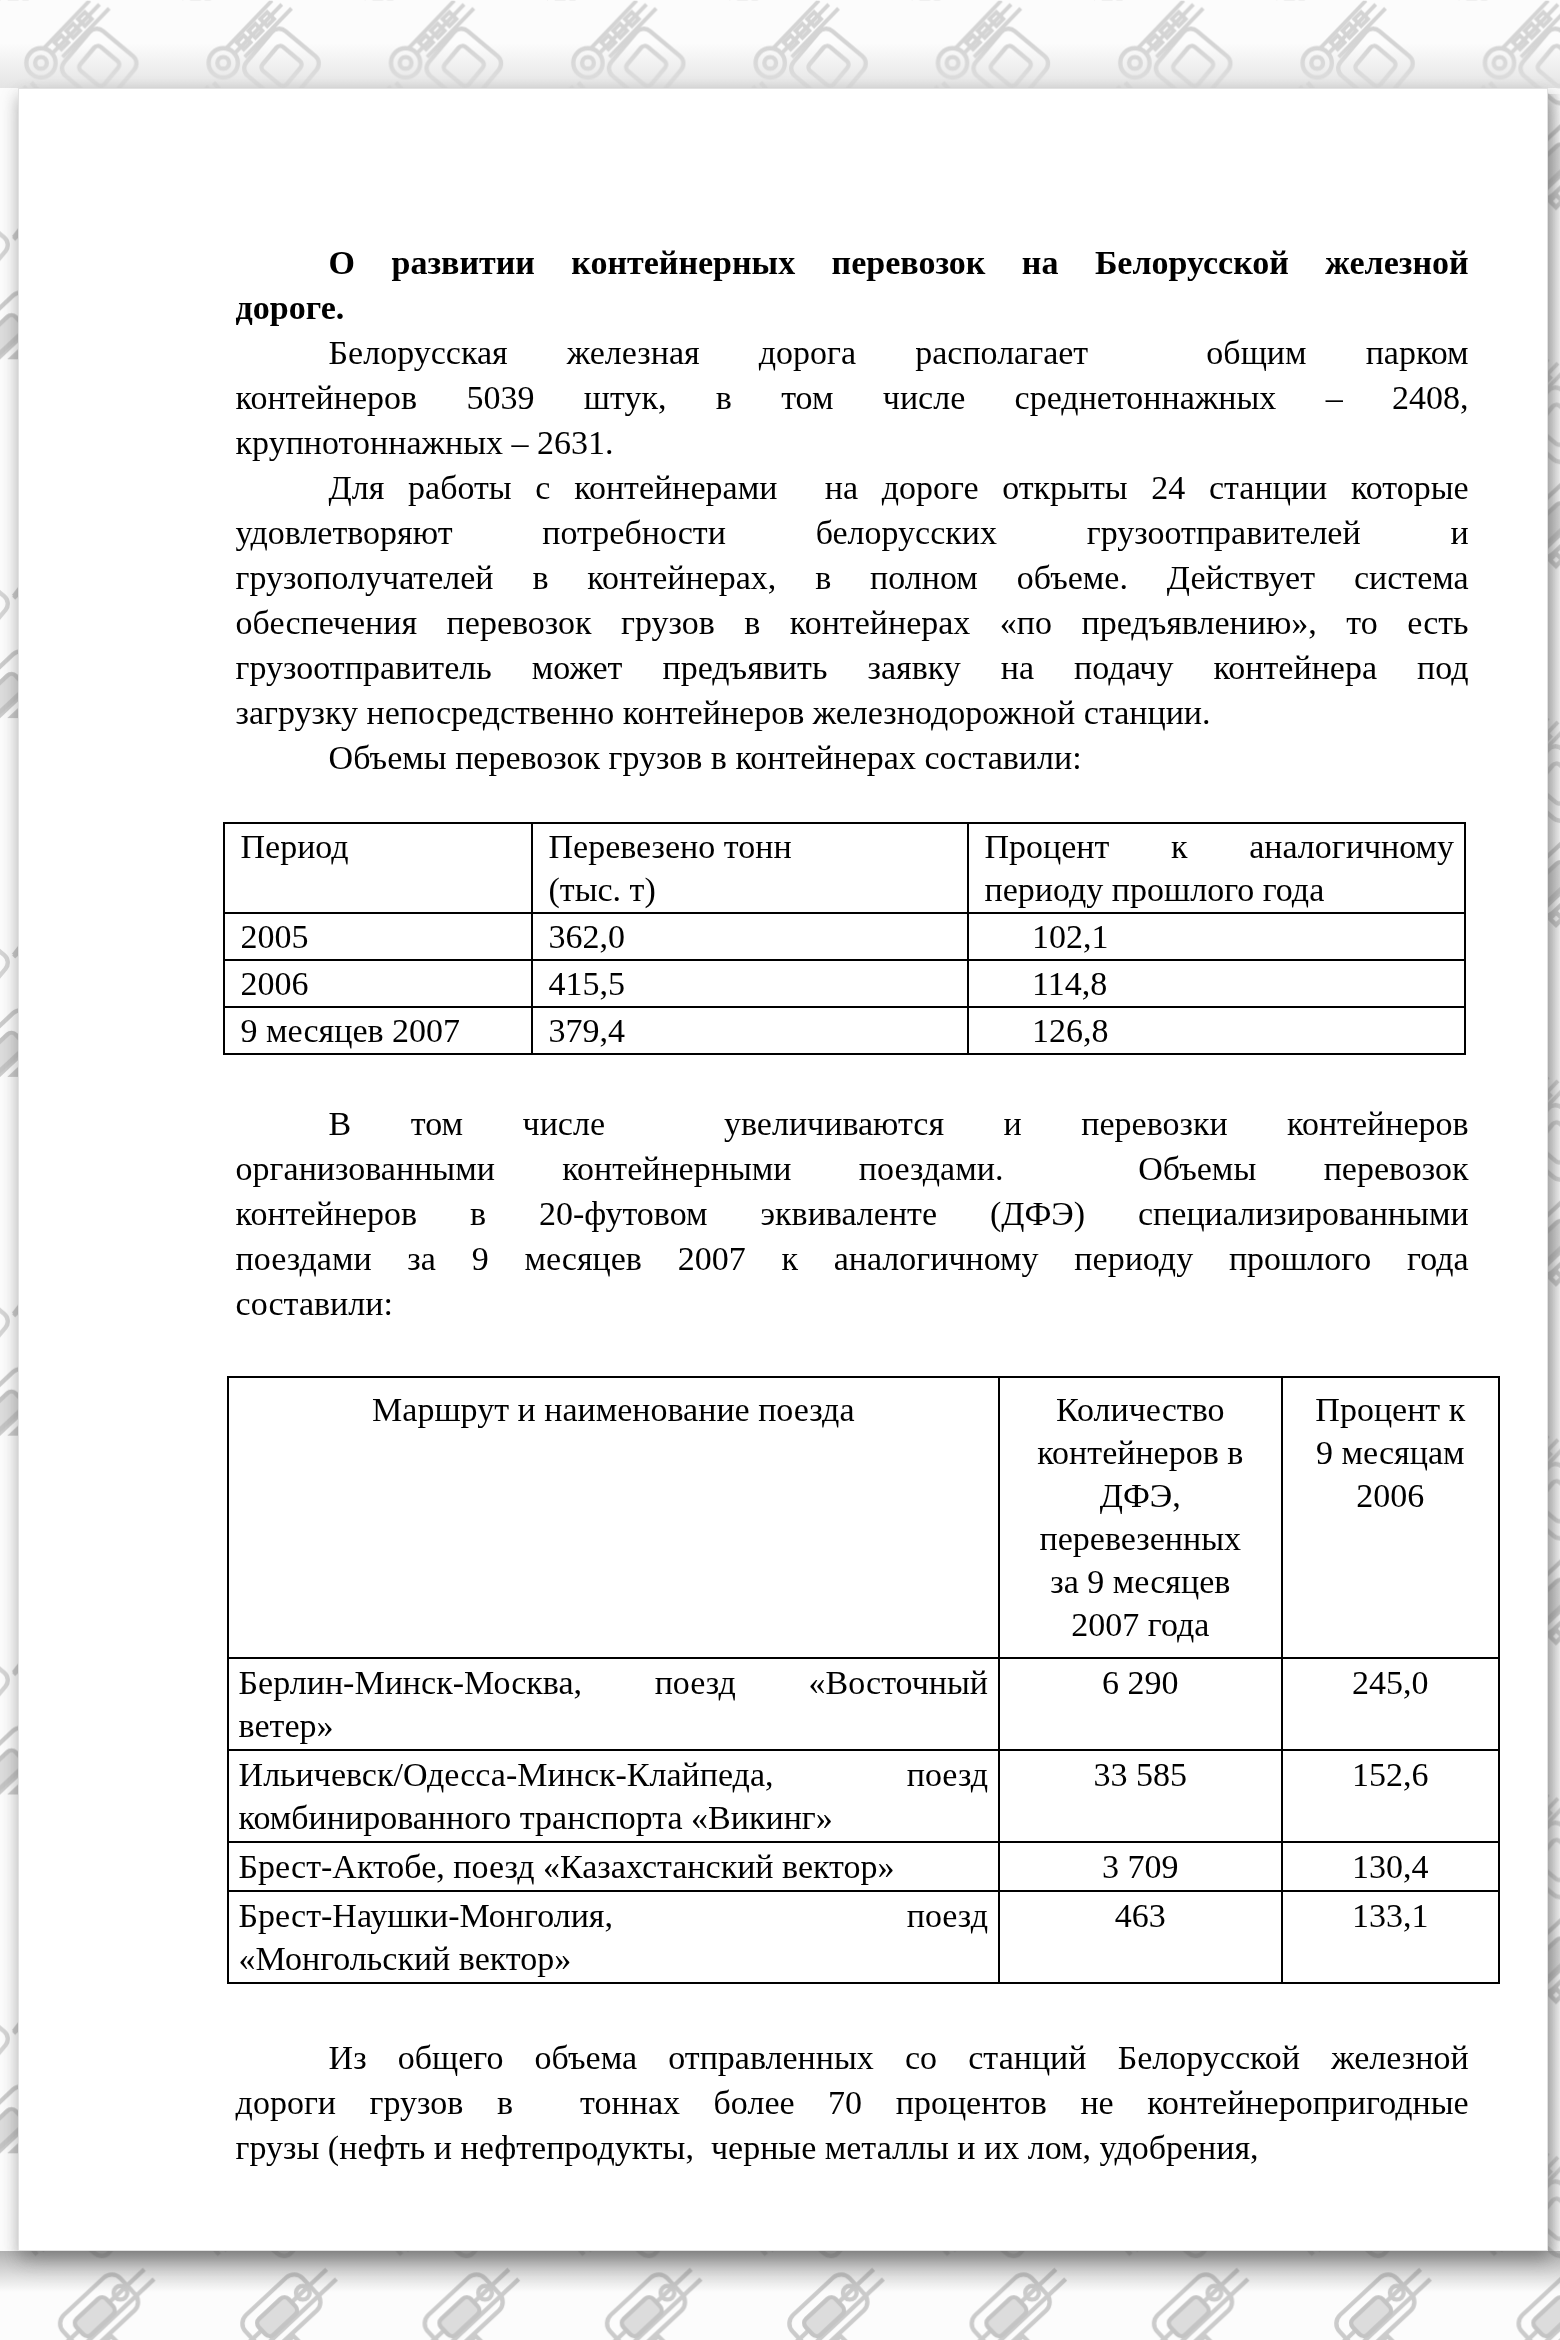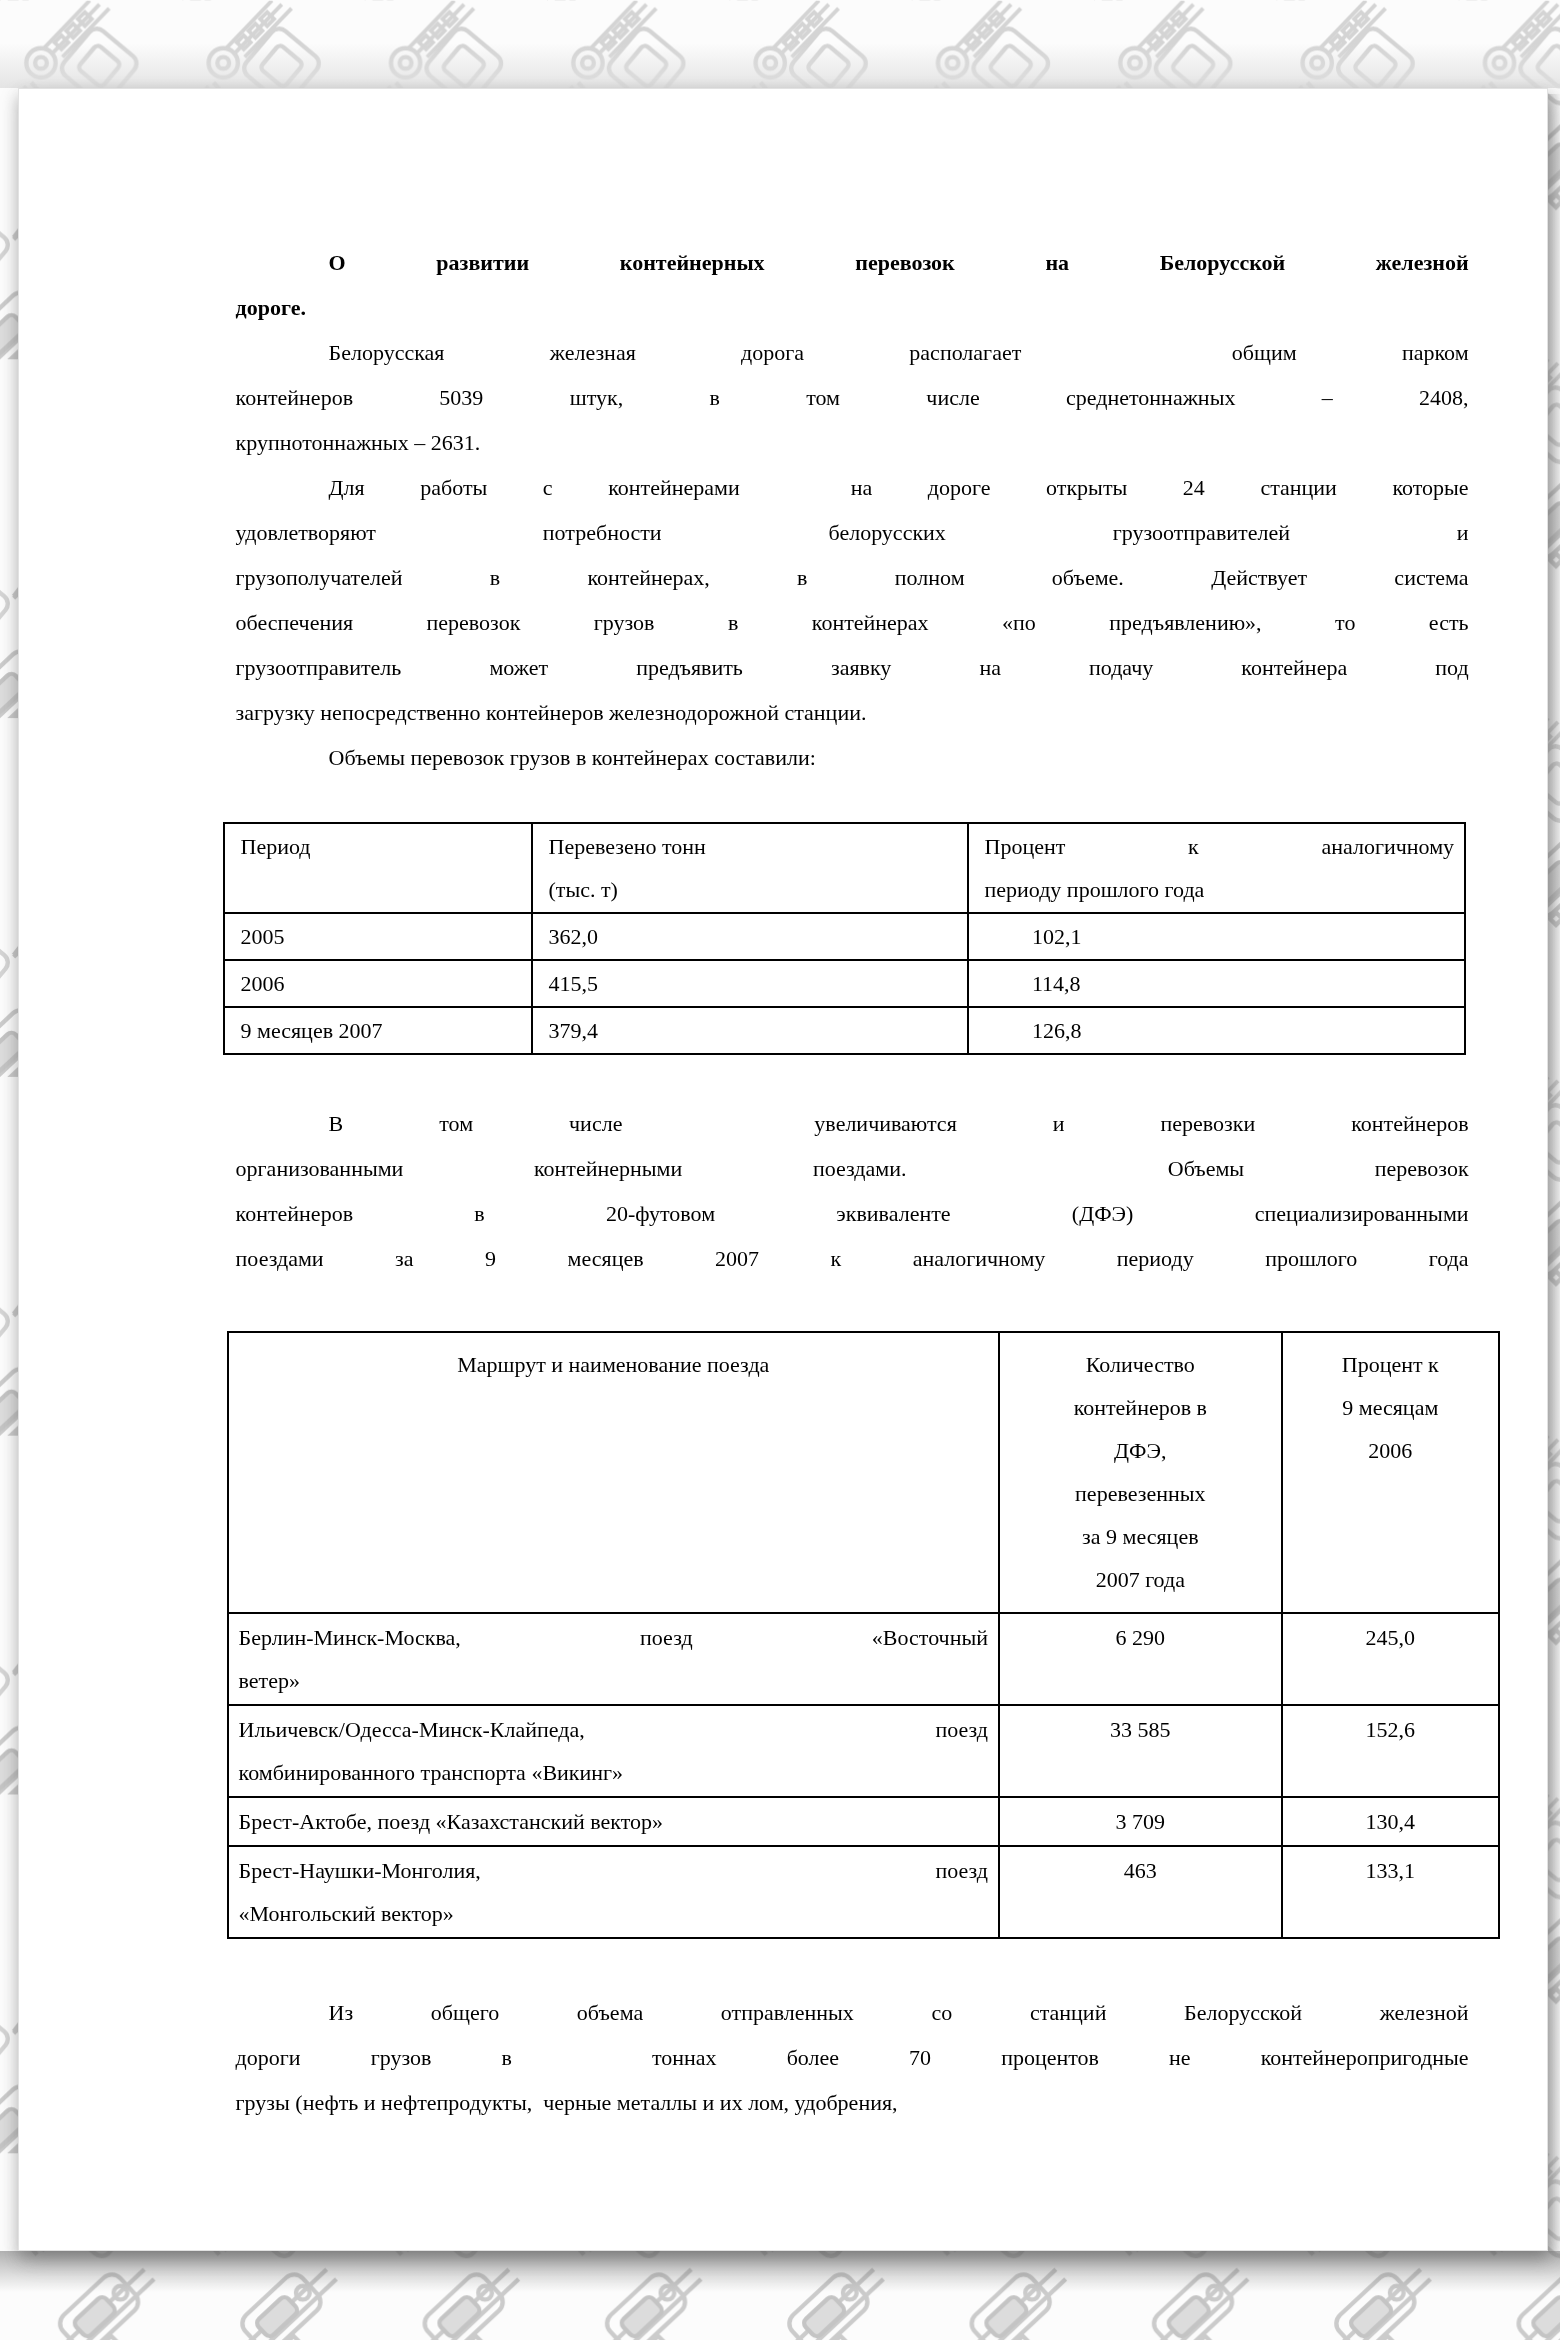--- a/index.html
+++ b/index.html
@@ -22,21 +22,21 @@
     position:absolute;z-index:2;
     left:17.6px;top:88px;width:1530px;height:2163px;
     background:#ffffff;
     border:1px solid #e2e2e2;
     box-sizing:border-box;
     box-shadow:0 7.8px 15.6px rgba(60,60,60,0.35), 7.8px 9.8px 21.5px rgba(90,90,90,0.22);
   }
   .content{
     padding:151px 78px 0 217px;
     color:#000;
-    font-size:22px;
+    font-size:34px;
     line-height:45px;
   }
   .ln{display:block;white-space:pre-wrap;min-height:45px;}
   .jl{text-align:justify;text-align-last:justify;}
   .ll{text-align:left;}
   .ind{text-indent:93px;}
   .b{font-weight:bold;}
   table{border-collapse:collapse;table-layout:fixed;line-height:43px;}
   td{border:2px solid #000;vertical-align:top;box-sizing:border-box;}
   .t1{width:1241px;margin:42px 0 4px -12.7px;}
@@ -165,20 +165,21 @@
         <td class="ni">126,8</td>
       </tr>
     </tbody>
       </table>
 
     <div class="p4">
       <span class="ln jl ind">В том числе  увеличиваются и перевозки контейнеров</span>
       <span class="ln jl">организованными контейнерными поездами.  Объемы перевозок</span>
       <span class="ln jl">контейнеров в 20-футовом эквиваленте (ДФЭ) специализированными</span>
       <span class="ln jl">поездами за 9 месяцев 2007 к аналогичному периоду прошлого года</span>
+      <span class="ln ll">составили:</span>
     </div>
 
     <table class="t2">
       <colgroup>
           <col style="width:771px">
           <col style="width:283px">
           <col style="width:217px">
         </colgroup>
       <tbody>
           <tr>

